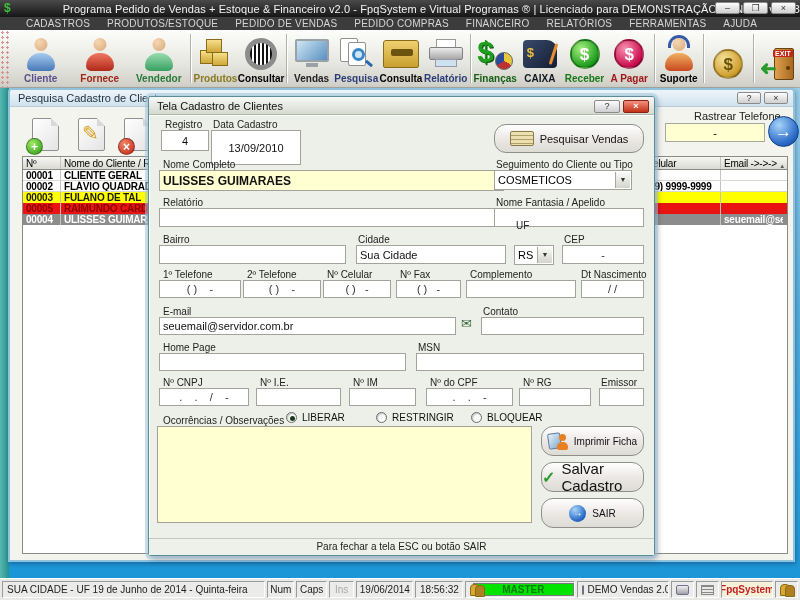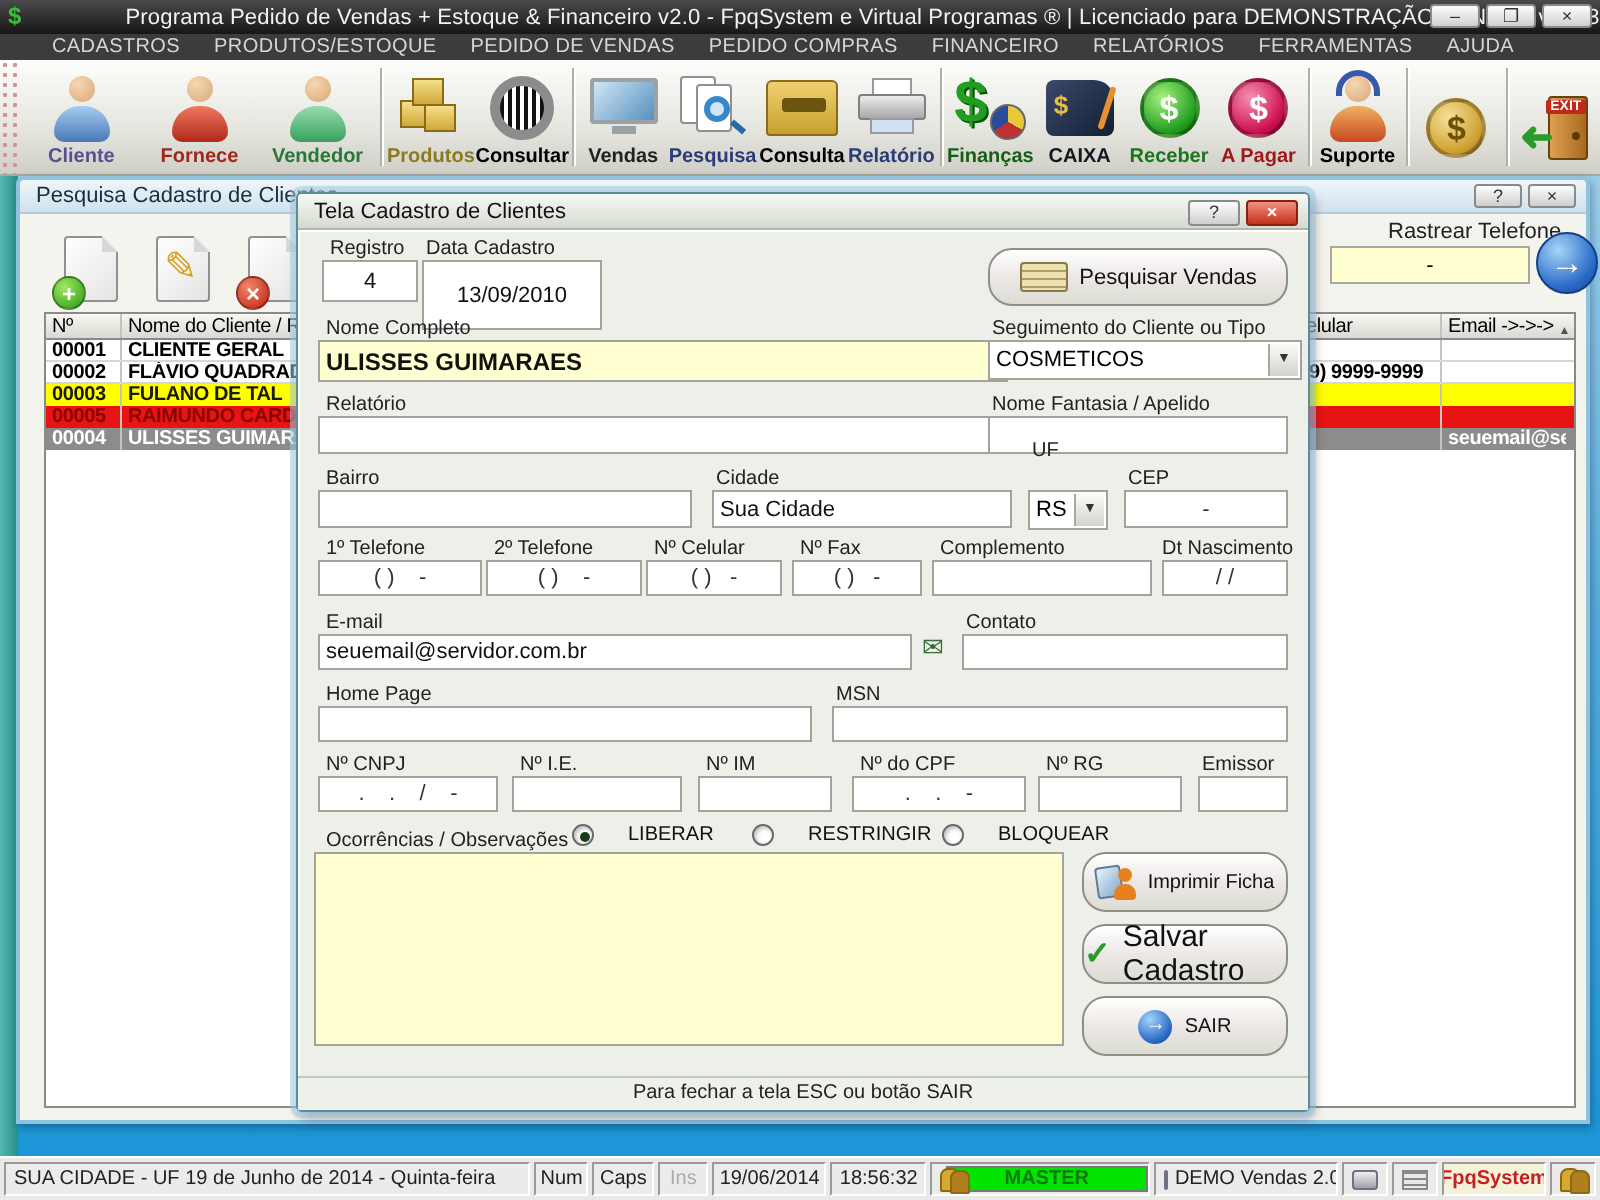--- a/index.html
+++ b/index.html
@@ -118,21 +118,21 @@
   .combo{position:absolute;background:#fff;border:1px solid #a3a39b;font-size:11px;padding:0 3px;height:20px;line-height:18px}
   .combo .ca{position:absolute;right:1px;top:1px;bottom:1px;width:15px;background:linear-gradient(#fafaf8,#d4d4cc);border-left:1px solid #a8a8a0;font-size:7px;text-align:center;color:#333;display:flex;align-items:center;justify-content:center}
   .btn3d{position:absolute;background:linear-gradient(#ffffff,#ececе6 50%,#dcdcd4);background:linear-gradient(#ffffff,#ece8e6 50%,#dcdcd4);border:1px solid #8f8f87;border-radius:12px;display:flex;align-items:center;justify-content:center;gap:6px;font-size:11px;color:#111;cursor:pointer;box-shadow:inset 0 1px 0 #fff}
   .pv-icon{width:24px;height:15px;background:repeating-linear-gradient(180deg,#ece0b0 0 3px,#b0a068 3px 4px);border:1px solid #8a7a48;border-radius:2px}
   .check{color:#2a9a2a;font-size:16px;font-weight:700}
   .mini-arrow{width:17px;height:17px;border-radius:50%;background:radial-gradient(circle at 35% 28%,#a6d4f8,#2c6cc8 65%,#123f88);color:#fff;font-size:10px;line-height:16px;text-align:center;font-weight:700}
   .imp-icon{position:relative;width:20px;height:18px}
   .imp-icon .pg{position:absolute;left:0;top:1px;width:13px;height:16px;background:linear-gradient(135deg,#e8f2fa,#7fa8cc);border:1px solid #5a7a9a;transform:rotate(-8deg);border-radius:2px}
   .imp-icon .mh{position:absolute;right:2px;top:2px;width:7px;height:7px;border-radius:50%;background:#e88020}
   .imp-icon .mb2{position:absolute;right:0;bottom:0;width:11px;height:8px;border-radius:5px 5px 2px 2px;background:#e88020}
-  .radio{position:absolute;display:flex;align-items:center;gap:17px;font-size:10px;color:#111;cursor:pointer}
+  .radio{position:absolute;display:flex;align-items:center;gap:5px;font-size:10px;color:#111;cursor:pointer}
   .rdot{width:11px;height:11px;border-radius:50%;background:#fff;border:1px solid #6a6a6a;box-shadow:inset 1px 1px 2px rgba(0,0,0,.25);position:relative}
   .radio.sel .rdot::after{content:"";position:absolute;left:2.5px;top:2.5px;width:5px;height:5px;border-radius:50%;background:#1a3a1a}
   .obs{position:absolute;left:8px;top:311px;width:375px;height:97px;background:#ffffd2;border:1px solid #a3a39b}
   .m-footer{position:absolute;left:0;bottom:0;width:100%;height:17px;border-top:1px solid #c2c8bc;background:#eef1e9;font-size:10px;color:#222;text-align:center;line-height:16px}
   .env{font-size:13px;color:#3a6a3a}
 
   
   .statusbar{position:absolute;left:0;top:578px;width:800px;height:22px;background:#e9e9e7;border-top:1px solid #fff;display:flex;align-items:center;gap:2px;padding:0 2px}
   .seg{height:17px;border:1px solid;border-color:#9a9a9a #ffffff #ffffff #9a9a9a;background:#ebebe9;font-size:10px;color:#222;display:flex;align-items:center;gap:3px;padding:0 4px;white-space:nowrap;overflow:hidden}
   .seg.ctr{justify-content:center}
@@ -401,21 +401,21 @@
       <span class="fl" style="left:64px;top:4px">Data Cadastro</span>
       <input class="fi" style="left: 62px; top: 15px; width: 90px; height: 35px; text-align: center;" value="13/09/2010">
       <div class="btn3d" style="left:345px;top:9px;width:150px;height:29px">
         <span class="pv-icon"></span>
         <span>Pesquisar Vendas</span>
       </div>
 
       <span class="fl" style="left:14px;top:44px">Nome Completo</span>
       <input class="fi yellow" style="left: 10px; top: 55px; width: 345px; height: 21px;" value="ULISSES GUIMARAES">
       <span class="fl" style="left:347px;top:44px">Seguimento do Cliente ou Tipo</span>
-      <div class="combo" style="left:345px;top:55px;width:157px">
+      <div class="combo" style="left:345px;top:55px;width:138px">
         <span>COSMETICOS</span>
         <span class="ca">▼</span>
       </div>
 
       <span class="fl" style="left:14px;top:82px">Relatório</span>
       <input class="fi" style="left: 10px; top: 93px; width: 345px;" value="">
       <span class="fl" style="left:347px;top:82px">Nome Fantasia / Apelido</span>
       <input class="fi" style="left: 345px; top: 93px; width: 150px;" value="">
 
       <span class="fl" style="left:14px;top:119px">Bairro</span>

